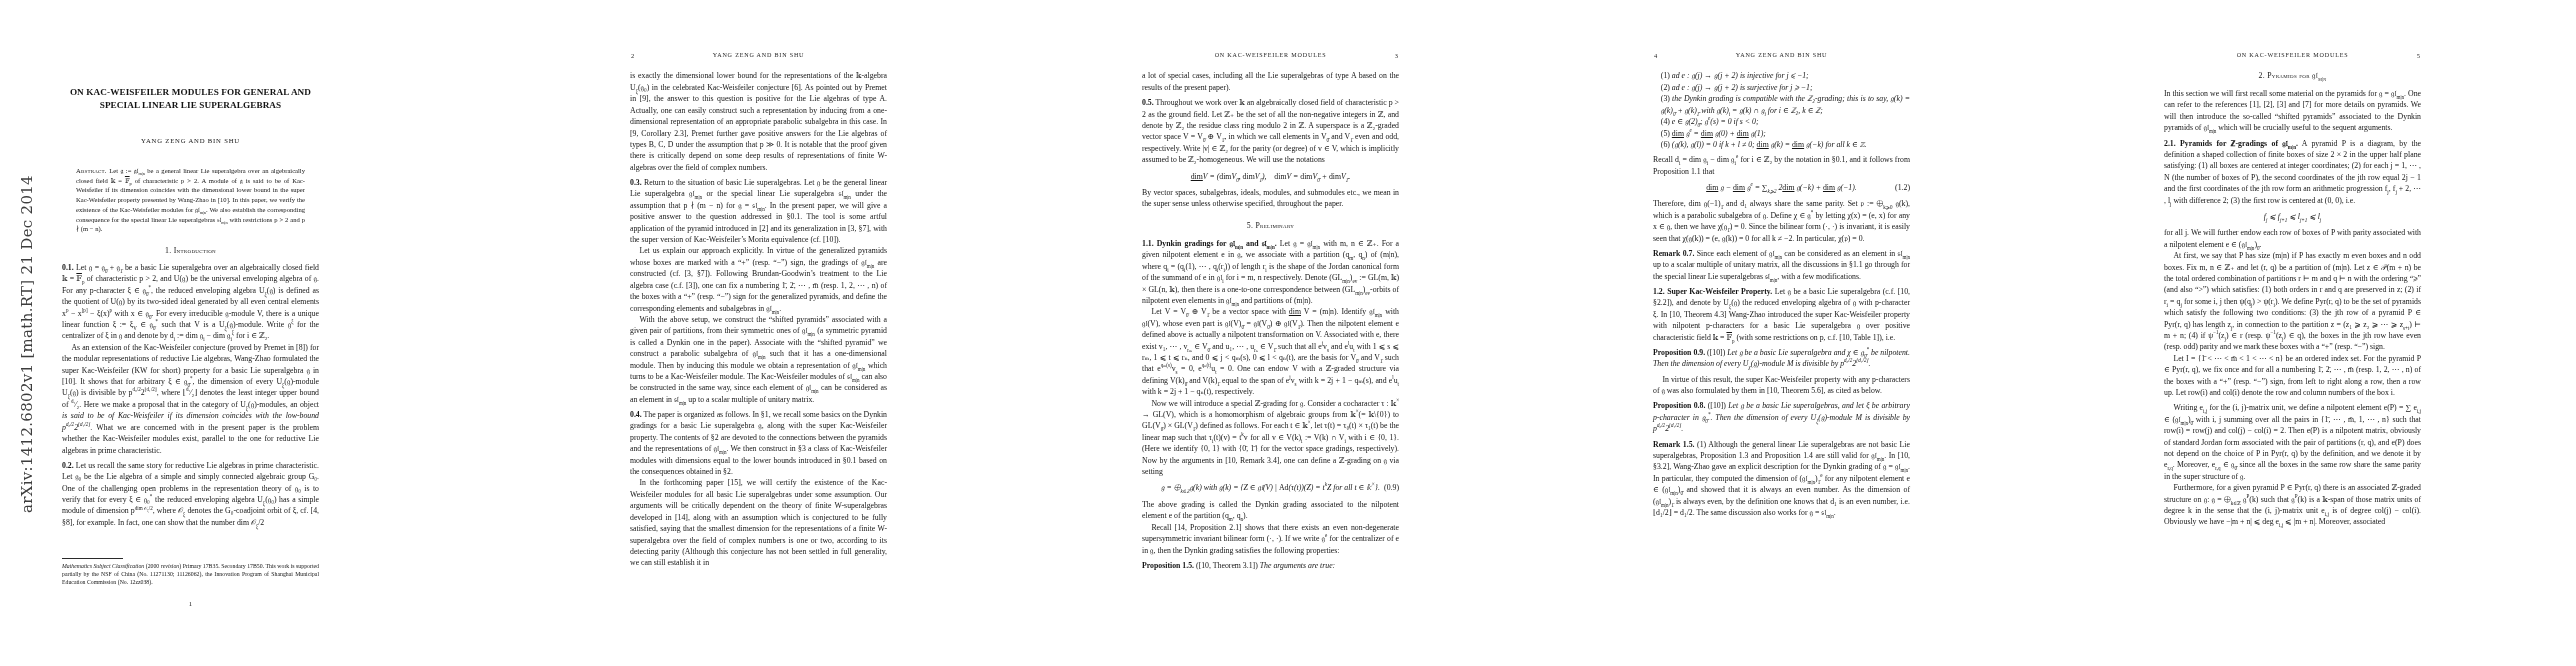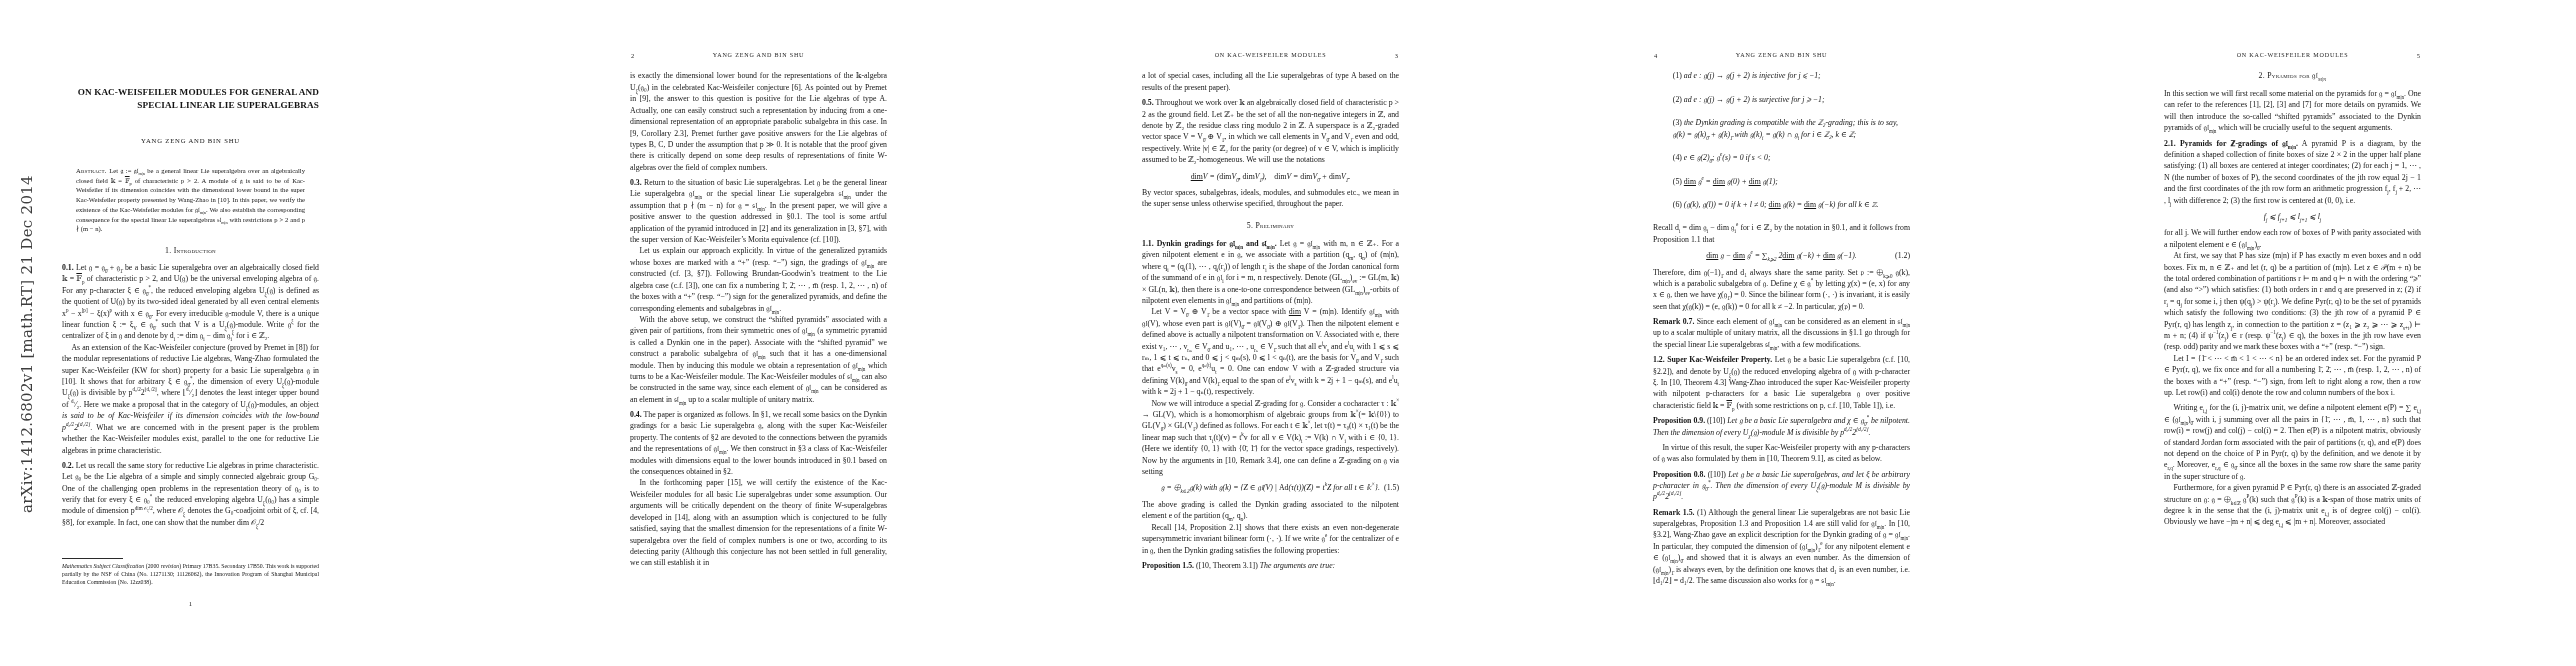--- a/index.html
+++ b/index.html
@@ -17,38 +17,38 @@
   }
   .page{
     position:absolute;top:0;width:257px;height:667px;
     font-size:7.8px;line-height:11.4px;text-align:justify;
   }
   .page-header{margin-top:50px;height:8.3px;position:relative;
     font-size:6.1px;letter-spacing:0.8px;color:#1e1e1e;text-align:center;}
   .ph-left{position:absolute;left:1.1px;top:0;letter-spacing:0;font-size:6.4px;}
   .ph-right{position:absolute;right:1.1px;top:0;letter-spacing:0;font-size:6.4px;}
   .page-body{margin-top:12.2px;}
-  .b-title{text-align:right;font-weight:bold;font-size:9.2px;line-height:12.8px;
+  .b-title{text-align:center;font-weight:bold;font-size:9.2px;line-height:12.8px;
     margin:98px 0 0 0;letter-spacing:0.1px;}
   .page .page-body .b-title{margin-top:86px;}
   .b-authors{text-align:center;font-size:6.7px;letter-spacing:0.8px;margin-top:23px;}
   .b-abstract{font-size:6.6px;line-height:9.7px;margin:20px 14px 0 14px;}
   .b-heading{text-align:center;margin:10.6px 0 6.1px 0;font-size:7.8px;
     font-variant:small-caps;letter-spacing:0.3px;}
   .b-par{margin:0;text-indent:9.4px;}
   .b-par.noindent{text-indent:0;}
   .b-par.vgap{margin-top:3.9px;}
   .lead{font-weight:bold;font-style:normal;}
   .rm{font-style:normal;}
   .scaps{font-variant:small-caps;letter-spacing:0.2px;}
   .ovl{text-decoration:overline;}
   .b-eq{position:relative;text-align:center;margin:5px 0 5px 0;font-style:italic;}
   .b-eq .eq-tag{position:absolute;right:0;top:0;font-style:normal;}
   .b-list{margin:3.9px 0 3.9px 0;padding-left:7.8px;font-style:italic;}
-  .b-list .item{text-indent:0;margin:12px;}
+  .b-list .item{text-indent:0;margin:0;}
   .b-list .item .no{font-style:normal;}
   .b-footnote{position:absolute;left:0;top:558px;width:100%;
     font-size:5.8px;line-height:8px;text-align:justify;}
   .fn-rule{width:61px;border-top:0.6px solid #2a2a2a;margin:0 0 2.8px 0;height:0;}
   .b-pagenum{position:absolute;left:0;top:598px;width:100%;text-align:center;
     font-size:6.7px;}
   sub,sup{font-size:0.65em;line-height:0;}
 </style>
 </head>
 <body>
@@ -87,21 +87,21 @@
         <div class="page-header"><div class="ph-center" style="display: inline;">ON KAC-WEISFEILER MODULES</div><div class="ph-right">3</div></div>
         <div class="page-body">
           <div class="b-par noindent">a lot of special cases, including all the Lie superalgebras of type A based on the results of the present paper).</div>
           <div class="b-par noindent vgap"><span class="lead">0.5.</span> Throughout we work over 𝕜 an algebraically closed field of characteristic p &gt; 2 as the ground field. Let ℤ₊ be the set of all the non-negative integers in ℤ, and denote by ℤ₂ the residue class ring modulo 2 in ℤ. A superspace is a ℤ₂-graded vector space V = V<sub>0̄</sub> ⊕ V<sub>1̄</sub>, in which we call elements in V<sub>0̄</sub> and V<sub>1̄</sub> even and odd, respectively. Write |v| ∈ ℤ₂ for the parity (or degree) of v ∈ V, which is implicitly assumed to be ℤ₂-homogeneous. We will use the notations</div>
           <div class="b-eq"><div style="display: inline;"><span class="rm"><u>dim</u></span>V = (<span class="rm">dim</span>V<sub>0̄</sub>, <span class="rm">dim</span>V<sub>1̄</sub>), &nbsp;&nbsp; <span class="rm">dim</span>V = <span class="rm">dim</span>V<sub>0̄</sub> + <span class="rm">dim</span>V<sub>1̄</sub>.</div></div>
           <div class="b-par noindent">By vector spaces, subalgebras, ideals, modules, and submodules etc., we mean in the super sense unless otherwise specified, throughout the paper.</div>
           <div class="b-heading">5. Preliminary</div>
           <div class="b-par noindent"><span class="lead">1.1. Dynkin gradings for 𝔤𝔩<sub>m|n</sub> and 𝔰𝔩<sub>m|n</sub>.</span> Let 𝔤 = 𝔤𝔩<sub>m|n</sub> with m, n ∈ ℤ₊. For a given nilpotent element e in 𝔤, we associate with a partition (q<sub>m</sub>, q<sub>n</sub>) of (m|n), where q<sub>i</sub> = (q<sub>i</sub>(1), ⋯ , q<sub>i</sub>(r<sub>i</sub>)) of length r<sub>i</sub> is the shape of the Jordan canonical form of the summand of e in 𝔤𝔩<sub>i</sub> for i = m, n respectively. Denote (GL<sub>m|n</sub>)<sub>ev</sub> := GL(m, 𝕜) × GL(n, 𝕜), then there is a one-to-one correspondence between (GL<sub>m|n</sub>)<sub>ev</sub>-orbits of nilpotent even elements in 𝔤𝔩<sub>m|n</sub> and partitions of (m|n).</div>
           <div class="b-par">Let V = V<sub>0̄</sub> ⊕ V<sub>1̄</sub> be a vector space with <span class="rm"><u>dim</u></span> V = (m|n). Identify 𝔤𝔩<sub>m|n</sub> with 𝔤𝔩(V), whose even part is 𝔤𝔩(V)<sub>0̄</sub> = 𝔤𝔩(V<sub>0̄</sub>) ⊕ 𝔤𝔩(V<sub>1̄</sub>). Then the nilpotent element e defined above is actually a nilpotent transformation on V. Associated with e, there exist v₁, ⋯ , v<sub>rₘ</sub> ∈ V<sub>0̄</sub> and u₁, ⋯ , u<sub>rₙ</sub> ∈ V<sub>1̄</sub> such that all e<sup>j</sup>v<sub>s</sub> and e<sup>l</sup>u<sub>t</sub> with 1 ⩽ s ⩽ rₘ, 1 ⩽ t ⩽ rₙ, and 0 ⩽ j &lt; qₘ(s), 0 ⩽ l &lt; qₙ(t), are the basis for V<sub>0̄</sub> and V<sub>1̄</sub> such that e<sup>qₘ(s)</sup>v<sub>s</sub> = 0, e<sup>qₙ(t)</sup>u<sub>t</sub> = 0. One can endow V with a ℤ-graded structure via defining V(k)<sub>0̄</sub> and V(k)<sub>1̄</sub> equal to the span of e<sup>j</sup>v<sub>s</sub> with k = 2j + 1 − qₘ(s), and e<sup>l</sup>u<sub>t</sub> with k = 2j + 1 − qₙ(t), respectively.</div>
           <div class="b-par">Now we will introduce a special ℤ-grading for 𝔤. Consider a cocharacter τ : 𝕜<sup>×</sup> → GL(V), which is a homomorphism of algebraic groups from 𝕜<sup>×</sup>(= 𝕜\{0}) to GL(V<sub>0̄</sub>) × GL(V<sub>1̄</sub>) defined as follows. For each t ∈ 𝕜<sup>×</sup>, let τ(t) = τ₀(t) × τ₁(t) be the linear map such that τ<sub>i</sub>(t)(v) = t<sup>k</sup>v for all v ∈ V(k)<sub>i</sub> := V(k) ∩ V<sub>i</sub> with i ∈ {0, 1}. (Here we identify {0, 1} with {0̄, 1̄} for the vector space gradings, respectively). Now by the arguments in [10, Remark 3.4], one can define a ℤ-grading on 𝔤 via setting</div>
-          <div class="b-eq"><div style="display: inline;">𝔤 = ⨁<sub>k∈ℤ</sub>𝔤(k) with 𝔤(k) = {Z ∈ 𝔤𝔩(V) | <span class="rm">Ad</span>(τ(t))(Z) = t<sup>k</sup>Z for all t ∈ 𝕜<sup>×</sup>}.</div><div class="eq-tag">(1.5)</div></div>
+          <div class="b-eq"><div style="display: inline;">𝔤 = ⨁<sub>k∈ℤ</sub>𝔤(k) with 𝔤(k) = {Z ∈ 𝔤𝔩(V) | <span class="rm">Ad</span>(τ(t))(Z) = t<sup>k</sup>Z for all t ∈ 𝕜<sup>×</sup>}.</div><div class="eq-tag">(0.9)</div></div>
           <div class="b-par noindent">The above grading is called the Dynkin grading associated to the nilpotent element e of the partition (q<sub>m</sub>, q<sub>n</sub>).</div>
           <div class="b-par">Recall [14, Proposition 2.1] shows that there exists an even non-degenerate supersymmetric invariant bilinear form (·, ·). If we write 𝔤<sup>e</sup> for the centralizer of e in 𝔤, then the Dynkin grading satisfies the following properties:</div>
           <div class="b-par noindent vgap"><span class="lead">Proposition 1.5.</span> <span class="rm">(</span>[10, Theorem 3.1]<span class="rm">)</span> <i>The arguments are true:</i></div>
         </div>
       </div>
       <div class="page" style="left: 1653px;">
         <div class="page-header"><div class="ph-left">4</div><div class="ph-center" style="display: inline;">YANG ZENG AND BIN SHU</div></div>
         <div class="page-body">
           <div class="b-list">
             <div class="item"><span class="no">(1)</span> ad e :  𝔤(j) → 𝔤(j + 2) is injective for j ⩽ −1;</div>
@@ -110,21 +110,21 @@
             <div class="item"><span class="no">(4)</span> e ∈ 𝔤(2)<sub>0̄</sub>; 𝔤<sup>e</sup>(s) = 0 if s &lt; 0;</div>
             <div class="item"><span class="no">(5)</span> <span class="rm"><u>dim</u></span> 𝔤<sup>e</sup> = <span class="rm"><u>dim</u></span> 𝔤(0) + <span class="rm"><u>dim</u></span> 𝔤(1);</div>
             <div class="item"><span class="no">(6)</span> (𝔤(k), 𝔤(l)) = 0 if k + l ≠ 0; <span class="rm"><u>dim</u></span> 𝔤(k) = <span class="rm"><u>dim</u></span> 𝔤(−k) for all k ∈ ℤ.</div>
           </div>
           <div class="b-par noindent">Recall d<sub>i</sub> = dim 𝔤<sub>i</sub> − dim 𝔤<sub>i</sub><sup>e</sup> for i ∈ ℤ₂ by the notation in §0.1, and it follows from Proposition 1.1 that</div>
           <div class="b-eq"><div style="display: inline;"><span class="rm"><u>dim</u></span> 𝔤 − <span class="rm"><u>dim</u></span> 𝔤<sup>e</sup> = ∑<sub>k⩾2</sub> 2<span class="rm"><u>dim</u></span> 𝔤(−k) + <span class="rm"><u>dim</u></span> 𝔤(−1).</div><div class="eq-tag">(1.2)</div></div>
           <div class="b-par noindent">Therefore, dim 𝔤(−1)<sub>1̄</sub> and d₁ always share the same parity. Set 𝔭 := ⨁<sub>k⩾0</sub> 𝔤(k), which is a parabolic subalgebra of 𝔤. Define χ ∈ 𝔤<sup>*</sup> by letting χ(x) = (e, x) for any x ∈ 𝔤, then we have χ(𝔤<sub>1̄</sub>) = 0. Since the bilinear form (·, ·) is invariant, it is easily seen that χ(𝔤(k)) = (e, 𝔤(k)) = 0 for all k ≠ −2. In particular, χ(𝔭) = 0.</div>
           <div class="b-par noindent vgap"><span class="lead">Remark 0.7.</span> Since each element of 𝔤𝔩<sub>m|n</sub> can be considered as an element in 𝔰𝔩<sub>m|n</sub> up to a scalar multiple of unitary matrix, all the discussions in §1.1 go through for the special linear Lie superalgebras 𝔰𝔩<sub>m|n</sub>, with a few modifications.</div>
           <div class="b-par noindent vgap"><span class="lead">1.2. Super Kac-Weisfeiler Property.</span> Let 𝔤 be a basic Lie superalgebra (c.f. [10, §2.2]), and denote by U<sub>ξ</sub>(𝔤) the reduced enveloping algebra of 𝔤 with p-character ξ. In [10, Theorem 4.3] Wang-Zhao introduced the super Kac-Weisfeiler property with nilpotent p-characters for a basic Lie superalgebra 𝔤 over positive characteristic field 𝕜 = <span class="ovl">𝔽</span><sub>p</sub> (with some restrictions on p, c.f. [10, Table 1]), i.e.</div>
           <div class="b-par noindent vgap"><span class="lead">Proposition 0.9.</span> <span class="rm">(</span>[10]<span class="rm">)</span> <i>Let 𝔤 be a basic Lie superalgebra and χ ∈ 𝔤<sub>0̄</sub><sup>*</sup> be nilpotent. Then the dimension of every U<sub>χ</sub>(𝔤)-module M is divisible by p<sup>d₀/2</sup>2<sup>⌊d₁/2⌋</sup>.</i></div>
-          <div class="b-par vgap">In virtue of this result, the super Kac-Weisfeiler property with any p-characters of 𝔤 was also formulated by them in [10, Theorem 9.1], as cited as below.</div>
+          <div class="b-par vgap">In virtue of this result, the super Kac-Weisfeiler property with any p-characters of 𝔤 was also formulated by them in [10, Theorem 5.6], as cited as below.</div>
           <div class="b-par noindent vgap"><span class="lead">Proposition 0.8.</span> <span class="rm">(</span>[10]<span class="rm">)</span> <i>Let 𝔤 be a basic Lie superalgebras, and let ξ be arbitrary p-character in 𝔤<sub>0̄</sub><sup>*</sup>. Then the dimension of every U<sub>ξ</sub>(𝔤)-module M is divisible by p<sup>d₀/2</sup>2<sup>⌊d₁/2⌋</sup>.</i></div>
           <div class="b-par noindent vgap"><span class="lead">Remark 1.5.</span> (1) Although the general linear Lie superalgebras are not basic Lie superalgebras, Proposition 1.3 and Proposition 1.4 are still valid for 𝔤𝔩<sub>m|n</sub>. In [10, §3.2], Wang-Zhao gave an explicit description for the Dynkin grading of 𝔤 = 𝔤𝔩<sub>m|n</sub>. In particular, they computed the dimension of (𝔤𝔩<sub>m|n</sub>)<sub>1̄</sub><sup>e</sup> for any nilpotent element e ∈ (𝔤𝔩<sub>m|n</sub>)<sub>0̄</sub> and showed that it is always an even number. As the dimension of (𝔤𝔩<sub>m|n</sub>)<sub>1̄</sub> is always even, by the definition one knows that d₁ is an even number, i.e. ⌊d₁/2⌋ = d₁/2. The same discussion also works for 𝔤 = 𝔰𝔩<sub>m|n</sub>.</div>
         </div>
       </div>
       <div class="page" style="left: 2164px;">
         <div class="page-header"><div class="ph-center" style="display: inline;">ON KAC-WEISFEILER MODULES</div><div class="ph-right">5</div></div>
         <div class="page-body">
           <div class="b-heading">2. Pyramids for 𝔤𝔩<sub>m|n</sub></div>
           <div class="b-par noindent">In this section we will first recall some material on the pyramids for 𝔤 = 𝔤𝔩<sub>m|n</sub>. One can refer to the references [1], [2], [3] and [7] for more details on pyramids. We will then introduce the so-called “shifted pyramids” associated to the Dynkin pyramids of 𝔤𝔩<sub>m|n</sub> which will be crucially useful to the sequent arguments.</div>
           <div class="b-par noindent vgap"><span class="lead">2.1. Pyramids for ℤ-gradings of 𝔤𝔩<sub>m|n</sub>.</span> A pyramid P is a diagram, by the definition a shaped collection of finite boxes of size 2 × 2 in the upper half plane satisfying: (1) all boxes are centered at integer coordinates; (2) for each j = 1, ⋯ , N (the number of boxes of P), the second coordinates of the jth row equal 2j − 1 and the first coordinates of the jth row form an arithmetic progression f<sub>j</sub>, f<sub>j</sub> + 2, ⋯ , l<sub>j</sub> with difference 2; (3) the first row is centered at (0, 0), i.e.</div>

